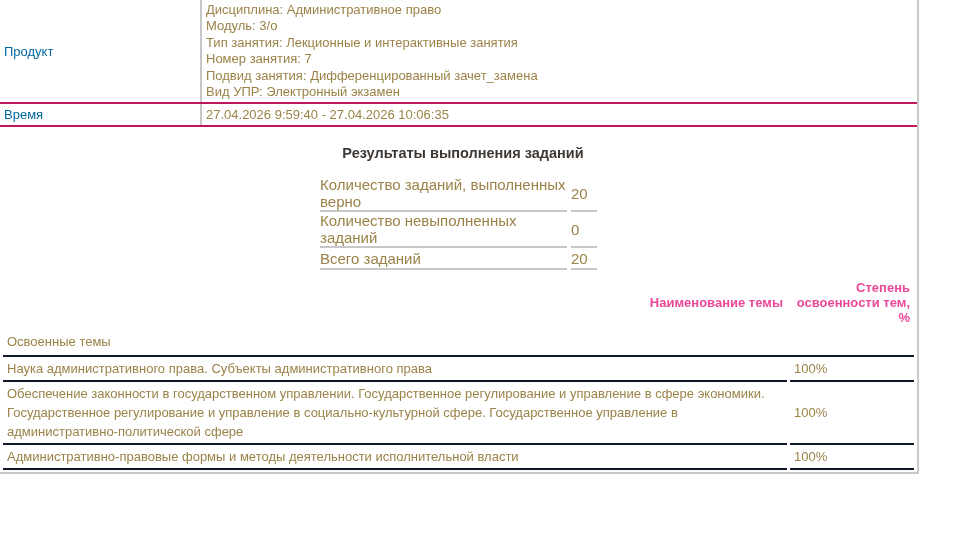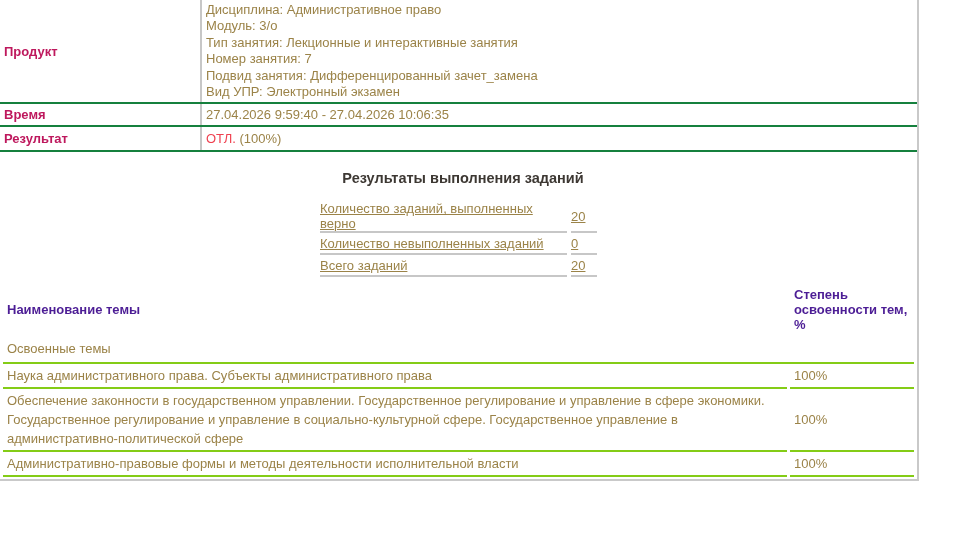--- a/index.html
+++ b/index.html
@@ -2,41 +2,41 @@
 <html><head>
 <meta charset="utf-8">
 <style>
   html, body { margin: 0; padding: 0; background: #ffffff; }
   body { font-family: "Liberation Sans", "DejaVu Sans", sans-serif; }
   .page { width: 958px; height: 546px; background: #ffffff; overflow: hidden; position: relative; }
   .content { width: 917px; border-right: 2px solid #c9c9c9; }
 
   
   .info-table { width: 100%; border-collapse: collapse; color: #9b8348; font-size: 13px; }
-  .info-table td { padding: 2px 4px; border-bottom: 2px solid #15803d; }
-  .info-table .label-cell { width: 192px; color: #be185d; font-weight: bold; vertical-align: middle; }
+  .info-table td { padding: 2px 4px; border-bottom: 2px solid #be185d; }
+  .info-table .label-cell { width: 192px; color: #0369a1; font-weight: normal; vertical-align: middle; }
   .info-table .value-cell { border-left: 2px solid #c7c7c7; }
   .product-lines div { line-height: 16.4px; }
   .time-cell { height: 17px; }
   .result-cell { height: 19px; }
   .grade { color: #ef4150; }
 
   .section-title { text-align: center; font-size: 14.5px; font-weight: bold; color: #3d3833; margin: 18px 0 0 9px; }
 
   
-  .results-table { margin: 15px auto 0 auto; border-collapse: separate; border-spacing: 4px 0; color: #9b8348; font-size: 13px; text-decoration: underline; }
+  .results-table { margin: 15px auto 0 auto; border-collapse: separate; border-spacing: 4px 0; color: #9b8348; font-size: 15px; }
   .results-table td { border-bottom: 2px solid #c7c7c7; height: 20px; vertical-align: middle; padding: 0; }
   .results-table .rt-label { width: 247px; }
   .results-table .rt-val { width: 26px; }
 
   
   .topics-wrap { border-bottom: 2px solid #c9c9c9; padding-bottom: 2px; margin-top: 8px; }
   .topics-table { width: 100%; border-collapse: separate; border-spacing: 3px 0; color: #9b8348; font-size: 13px; }
-  .topics-table td { padding: 2px 4px; line-height: 19px; border-bottom: 2px solid #84cc16; }
-  .topics-table .th { font-weight: bold; color: #4c1d95; text-align: left; height: 44px; vertical-align: middle; border-bottom: none; line-height: 15px; }
+  .topics-table td { padding: 2px 4px; line-height: 19px; border-bottom: 2px solid #0f172a; }
+  .topics-table .th { font-weight: bold; color: #ec4899; text-align: right; height: 44px; vertical-align: middle; border-bottom: none; line-height: 15px; }
   .topics-table .th-degree { width: 116px; }
   .topics-table .group-cell { height: 24px; vertical-align: middle; }
   .topics-table .degree-cell { vertical-align: middle; }
 </style>
 </head>
 <body>
 
 <div class="page">
   <div class="content">
 
@@ -49,26 +49,20 @@
           <div>Модуль: 3/о</div>
           <div>Тип занятия: Лекционные и интерактивные занятия</div>
           <div>Номер занятия: 7</div>
           <div>Подвид занятия: Дифференцированный зачет_замена</div>
           <div>Вид УПР: Электронный экзамен</div>
         </td>
       </tr>
       <tr>
         <td class="label-cell">Время</td>
         <td class="value-cell time-cell">27.04.2026 9:59:40 - 27.04.2026 10:06:35</td>
-      </tr>
-      <tr>
-        <td class="label-cell">Результат</td>
-        <td class="value-cell result-cell">
-          <span class="grade">ОТЛ.</span><span> (100%)</span>
-        </td>
       </tr>
     </tbody>
       </table>
 
     <div class="section-title">Результаты выполнения заданий</div>
 
     <table class="results-table">
       <tbody>
           <tr>
         <td class="rt-label">Количество заданий, выполненных верно</td>

